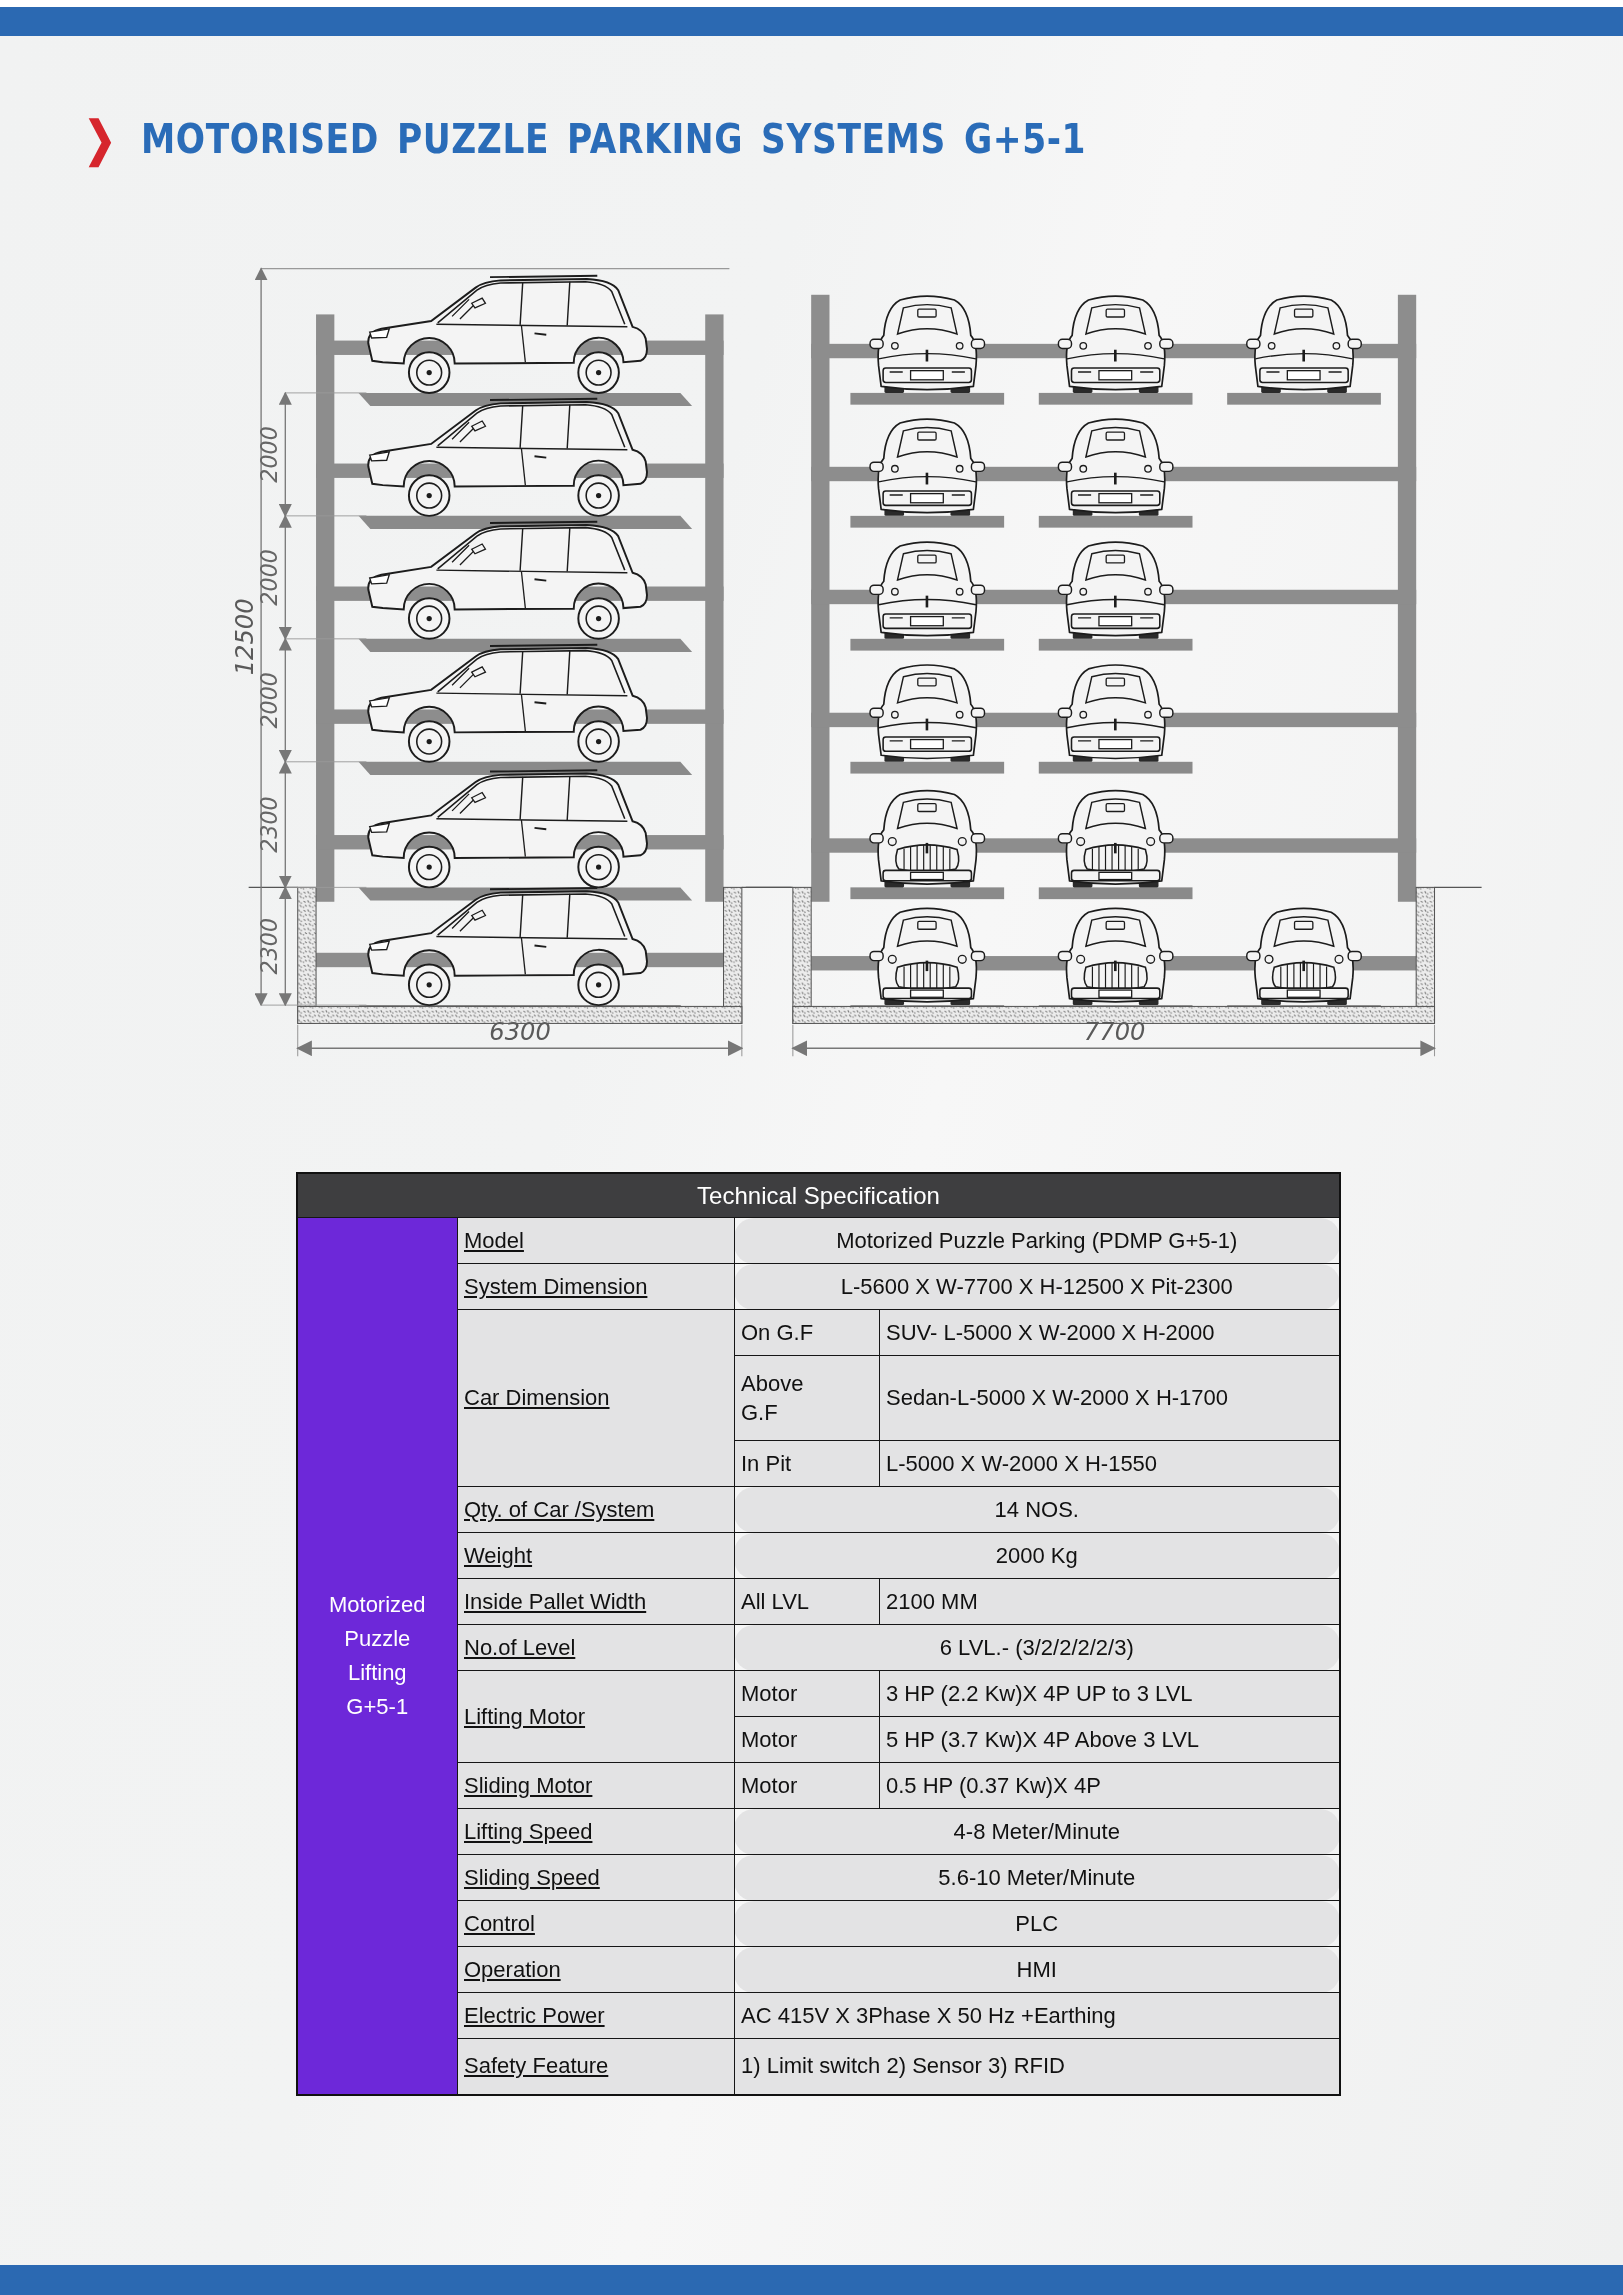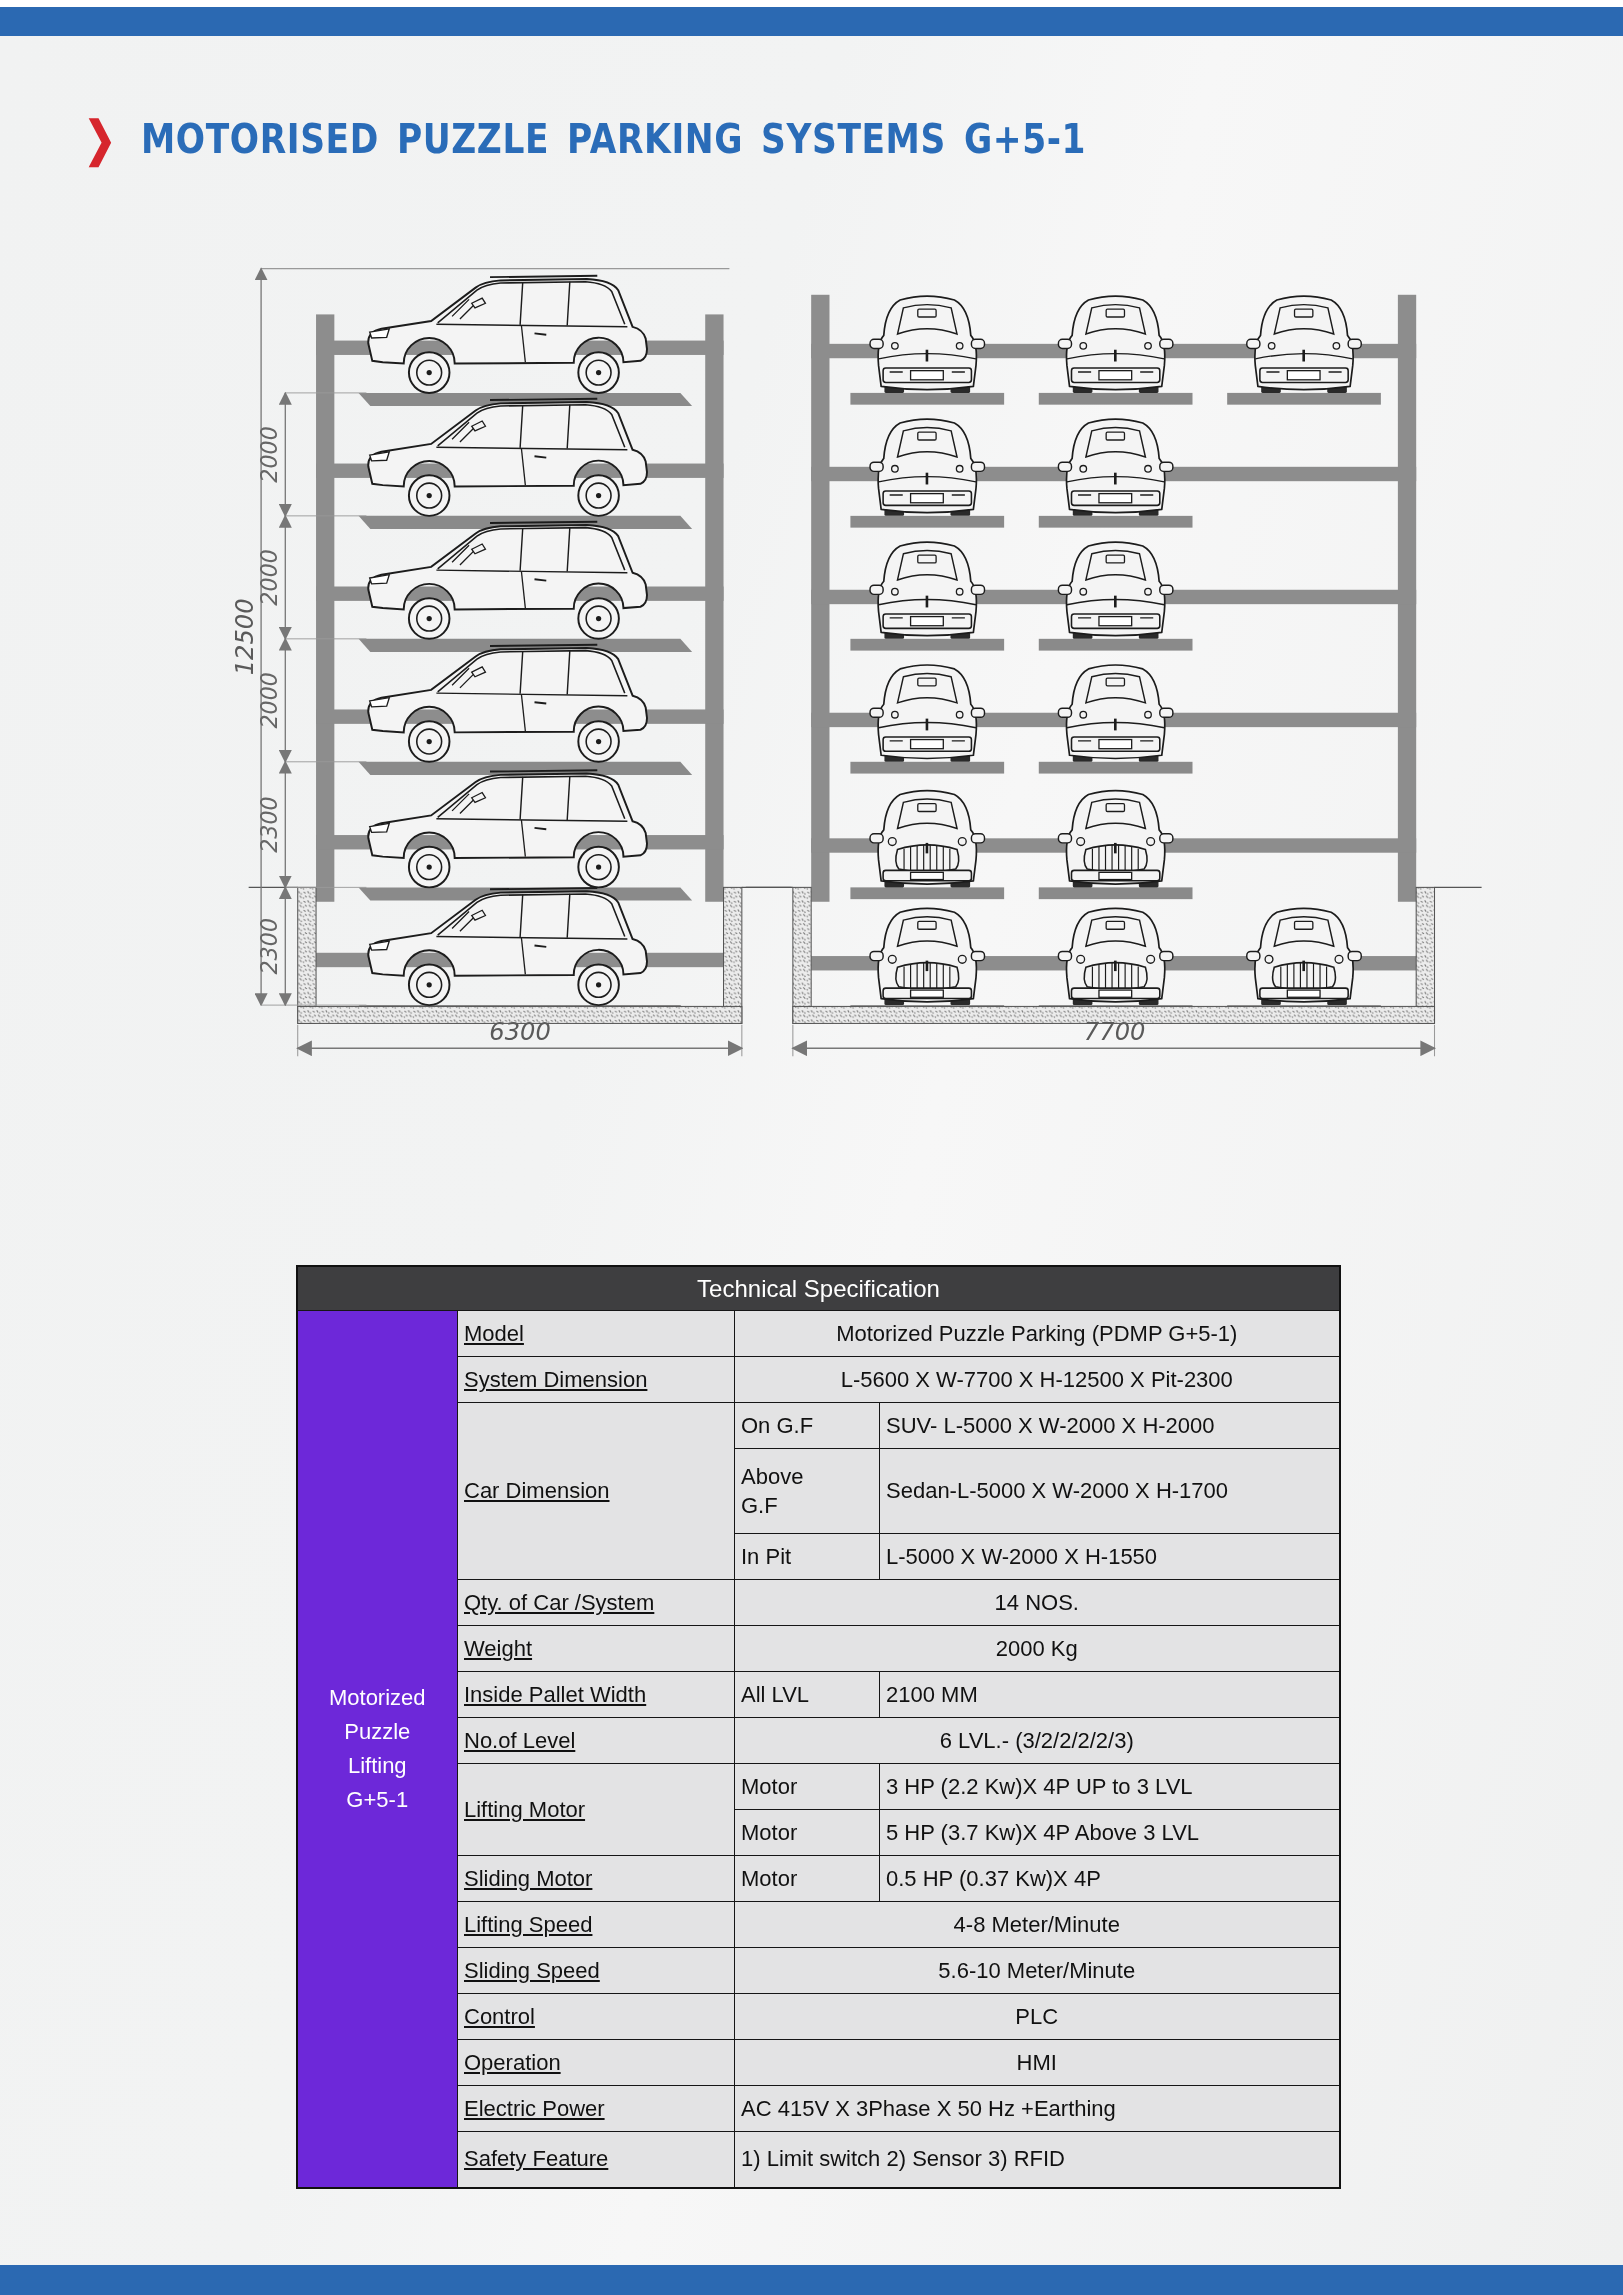--- a/index.html
+++ b/index.html
@@ -26,21 +26,21 @@
   }
   h1.page-title{
     margin:0;font-size:41px;font-weight:bold;letter-spacing:0.7px;word-spacing:6.5px;
     transform:scaleX(.84);transform-origin:left center;white-space:nowrap;
     font-family:"DejaVu Sans", sans-serif;
   }
   .drawing-svg{position:absolute;left:0;top:249px;width:1623px;height:883px;}
 
   
   table.spec{
-    position:absolute;left:296px;top:1265px;
+    position:absolute;left:296px;top:1172px;
     width:1044px;border-collapse:collapse;table-layout:fixed;
     font-size:22px;color:#111;
   }
   table.spec col.c-side{width:160px}
   table.spec col.c-label{width:277px}
   table.spec col.c-sub{width:145px}
   table.spec col.c-val{width:461px}
   table.spec th,table.spec td{
     border:1.3px solid #161616;
     padding:2.6px 6.5px;
@@ -55,21 +55,21 @@
   }
   td.side-col{
     color:#fff;text-align:center;line-height:1.55;font-size:22px;
     border-right:2px solid #111;
   }
   td.side-col span{display:block;}
   td.lbl{text-align:left;padding-left:17px;text-decoration:underline;}
   td.sub{text-align:left;padding-left:14.4px;}
   td.sub.ctr{text-align:left;padding-left:6.5px;}
   td.val-l{text-align:left;padding-left:17px;}
-  td.val-c{text-align:center;}
+  td.val-c{text-align:center;border-radius:20px;}
   tr.std{height:46px;}
   tr.tall{height:85px;}
   tr.safety{height:56px;}
   td.sub-above span{display:inline-block;width:79px;line-height:1.35;vertical-align:top;}
   td.val-bottom{vertical-align:bottom;padding-bottom:7.9px;}
   td.sub-top{vertical-align:top;padding-top:9.2px;}
 
   
   text.dim{font:italic 34px "DejaVu Sans", sans-serif;fill:#666;}
   text.dim-big{font:italic 37px "DejaVu Sans", sans-serif;fill:#5a5a5a;}

